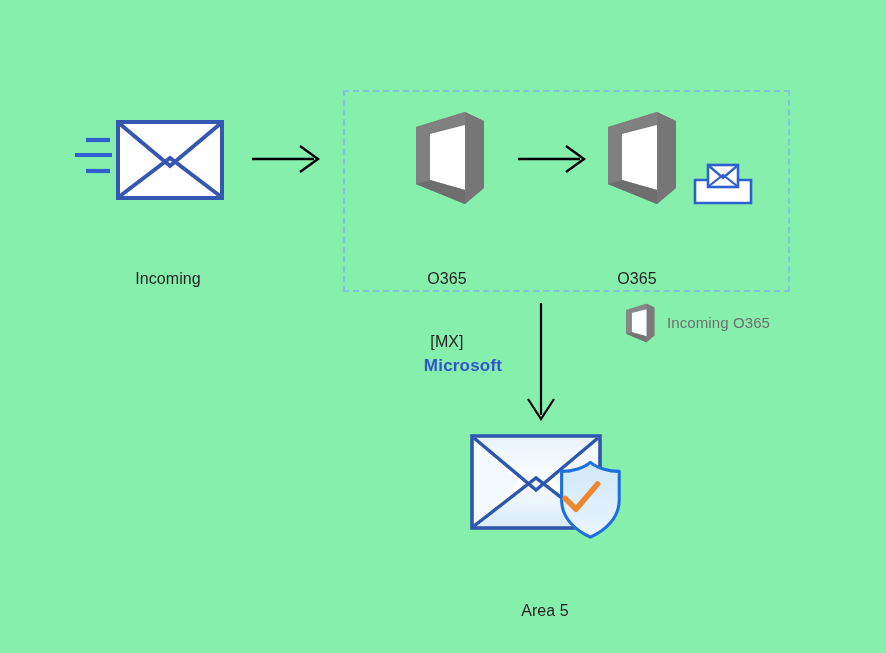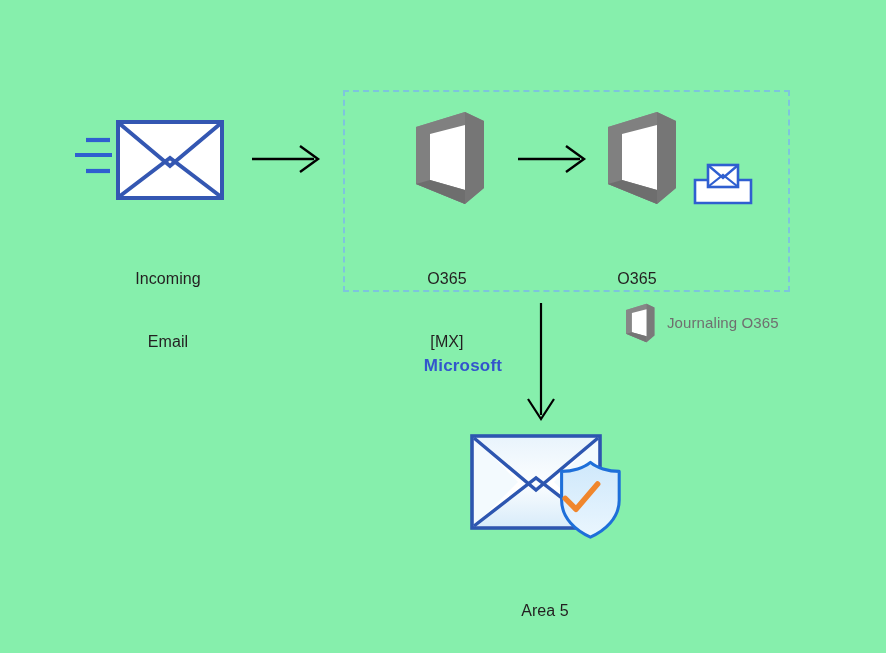--- a/index.html
+++ b/index.html
@@ -67,21 +67,20 @@
       </g>
 
       <rect x="48" y="4" width="104" height="76" fill="#ffffff" stroke="#3457b2" stroke-width="4"></rect>
 
       <path d="M50 6 L100 48 L150 6" fill="none" stroke="#3457b2" stroke-width="4" stroke-linejoin="miter"></path>
       <path d="M50 78 L100 40 L150 78" fill="none" stroke="#3457b2" stroke-width="4" stroke-linejoin="miter"></path>
     </svg>
   </div>
   <div class="label" style="left:88px; top:226px; width:160px;">
     <div>Incoming</div>
-    <div>Email</div>
   </div>
 
   <div class="node" style="left:252px; top:143px;">
     <svg width="70" height="32" viewBox="0 0 70 32">
       <line x1="0" y1="16" x2="62" y2="16" stroke="#000000" stroke-width="2.4"></line>
       <path d="M48 3 L66 16 L48 29" fill="none" stroke="#000000" stroke-width="2.4" stroke-linecap="butt" stroke-linejoin="miter"></path>
     </svg>
   </div>
 
   <div class="node" style="left:405px; top:110px;">
@@ -136,21 +135,21 @@
 
   <div class="node" style="left:621px; top:303px;">
     <svg width="36" height="40" viewBox="0 0 84 96">
       <path d="M11 17 L60 2 L79 11 L79 78 L60 94 L11 74 Z" fill="#8f8f8f"></path>
       <path d="M11 17 L60 2 L60 94 L11 74 Z" fill="#878787"></path>
       <path d="M60 2 L79 11 L79 78 L60 94 Z" fill="#7a7a7a"></path>
       <path d="M25 24 L60 15 L60 80 L25 70 Z" fill="#ffffff"></path>
       <path d="M11 74 L25 70 L60 80 L60 94 Z" fill="#757575"></path>
     </svg>
   </div>
-  <div class="label label-legend" style="left:667px; top:312px;">Journaling O365</div>
+  <div class="label label-legend" style="left:667px; top:312px;">Incoming O365</div>
 
   <div class="node" style="left:522px; top:303px;">
     <svg width="40" height="120" viewBox="0 0 40 120">
       <line x1="19" y1="0" x2="19" y2="112" stroke="#000000" stroke-width="2.2"></line>
       <path d="M6 96 L19 116 L32 96" fill="none" stroke="#000000" stroke-width="2.2" stroke-linecap="butt" stroke-linejoin="miter"></path>
     </svg>
   </div>
   <div class="label label-journaling" style="left:398px; top:355px; width:130px;">Microsoft</div>
 
   <div class="node" style="left:468px; top:432px;">

